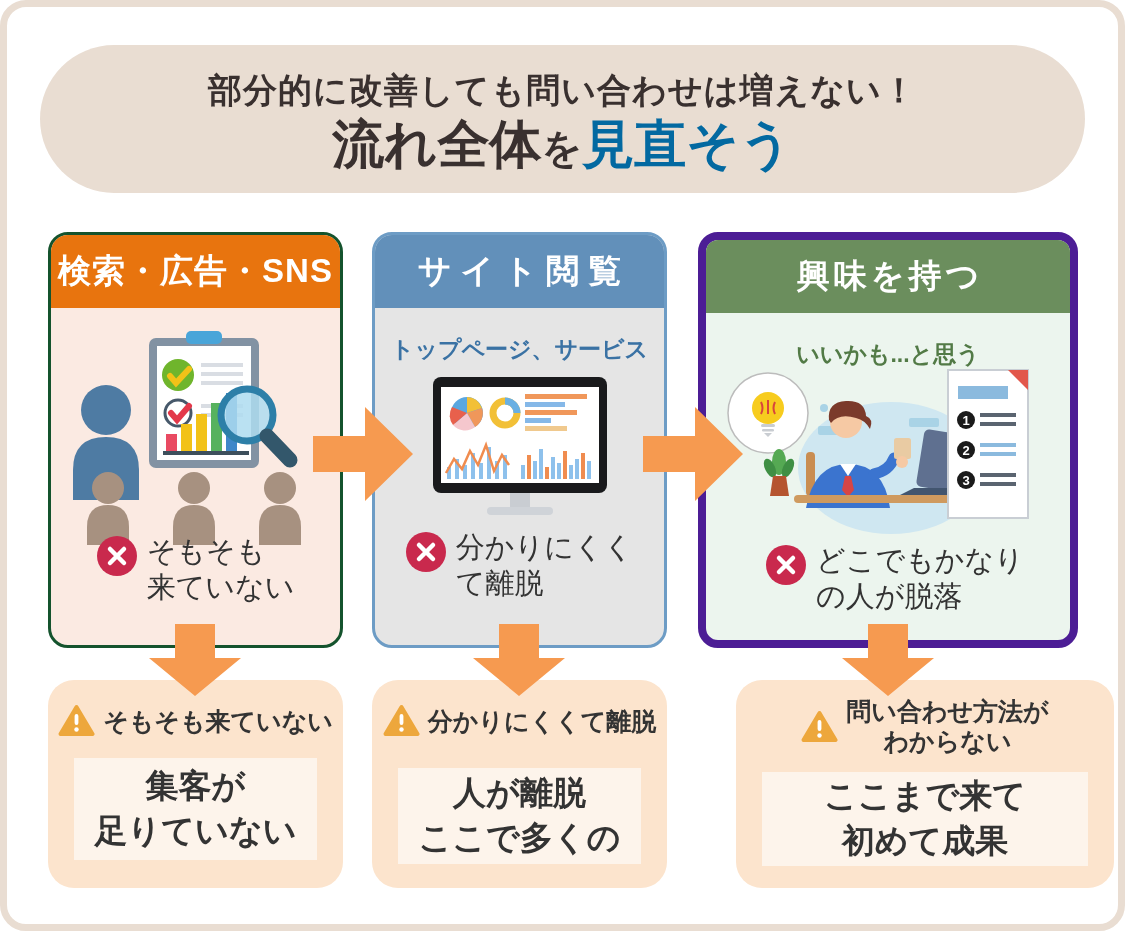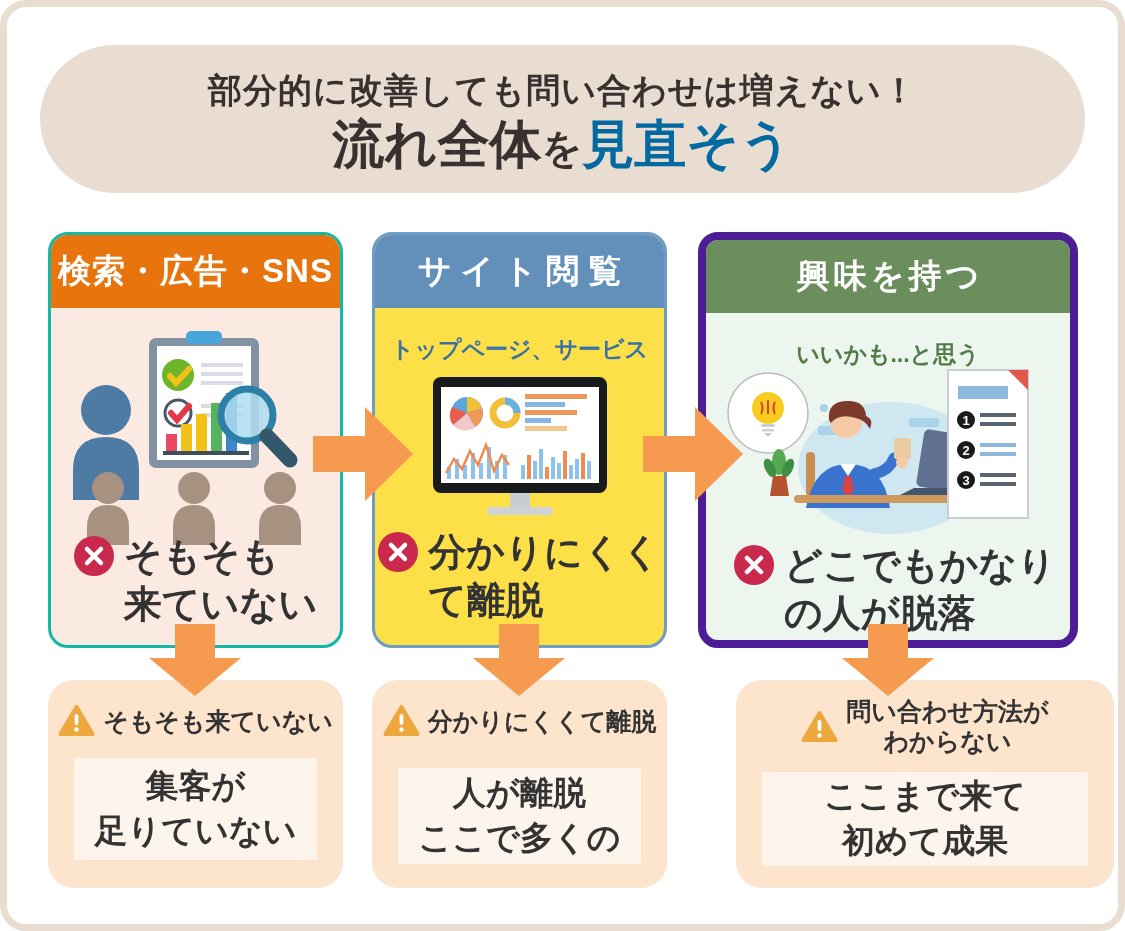--- a/index.html
+++ b/index.html
@@ -19,22 +19,22 @@
   }
   .banner-line1 { font-size:34px; font-weight:bold; color:#39302f; letter-spacing:1px; }
   .banner-line2 { font-size:52px; font-weight:bold; color:#39302f; line-height:1; }
   .banner-line2 .particle { font-size:40px; }
   .banner-line2 .hl { color:#0369a1; }
   
   .card {
     position:absolute; top:232px; height:416px; border-radius:20px; overflow:hidden;
     box-sizing:border-box; z-index:1;
   }
-  .card1 { left:48px;  width:295px; border:3px solid #14b8a6; background:#fbeae2; }
-  .card2 { left:372px; width:295px; border:3px solid #6d9cc5; background:#fde047; }
+  .card1 { left:48px;  width:295px; border:3px solid #14532d; background:#fbeae2; }
+  .card2 { left:372px; width:295px; border:3px solid #6d9cc5; background:#e5e5e5; }
   .card3 { left:698px; width:380px; border:8px solid #4c1d95; background:#ecf5ee; }
   .card-header {
     height:73px; display:flex; align-items:center; justify-content:center;
     color:#ffffff; font-weight:bold; font-size:33px; white-space:nowrap;
   }
   .card1 .card-header { background:#e8740e; letter-spacing:1px; }
   .card2 .card-header { background:#6290ba; letter-spacing:9px; text-indent:9px; }
   .card3 .card-header { background:#6b8e5d; letter-spacing:4px; text-indent:4px; }
   .sublabel { text-align:center; font-weight:bold; font-size:23px; margin-top:26px; }
   .card2 .sublabel { color:#3a72a4; }
@@ -43,21 +43,21 @@
   .illus2 { margin-top:10px; display:flex; justify-content:center; }
   .illus3 { position:absolute; top:128px; left:0; }
   .problem-row {
     position:absolute; left:0; right:0; display:flex; align-items:flex-start;
     justify-content:center; gap:10px; z-index:2;
   }
   .card1 .problem-row { top:298px; }
   .card2 .problem-row { top:294px; }
   .card3 .problem-row { top:302px;margin-left:14px; }
   .x-circle { width:40px; height:40px; flex:0 0 auto; margin-top:3px; }
-  .problem-text { font-size:38px; font-weight:bold; color:#333333; line-height:1.25; }
+  .problem-text { font-size:29px; font-weight:normal; color:#333333; line-height:1.25; }
   
   .arrow-right { position:absolute; top:407px; z-index:5; }
   .arrow-r1 { left:313px; } .arrow-r2 { left:643px; }
   .arrow-down { position:absolute; top:624px; z-index:5; }
   .arrow-d1 { left:149px; } .arrow-d2 { left:473px; } .arrow-d3 { left:842px; }
   
   .rbox {
     position:absolute; top:680px; height:208px; background:#fce4cd;
     border-radius:26px; box-sizing:border-box; z-index:1;
   }

